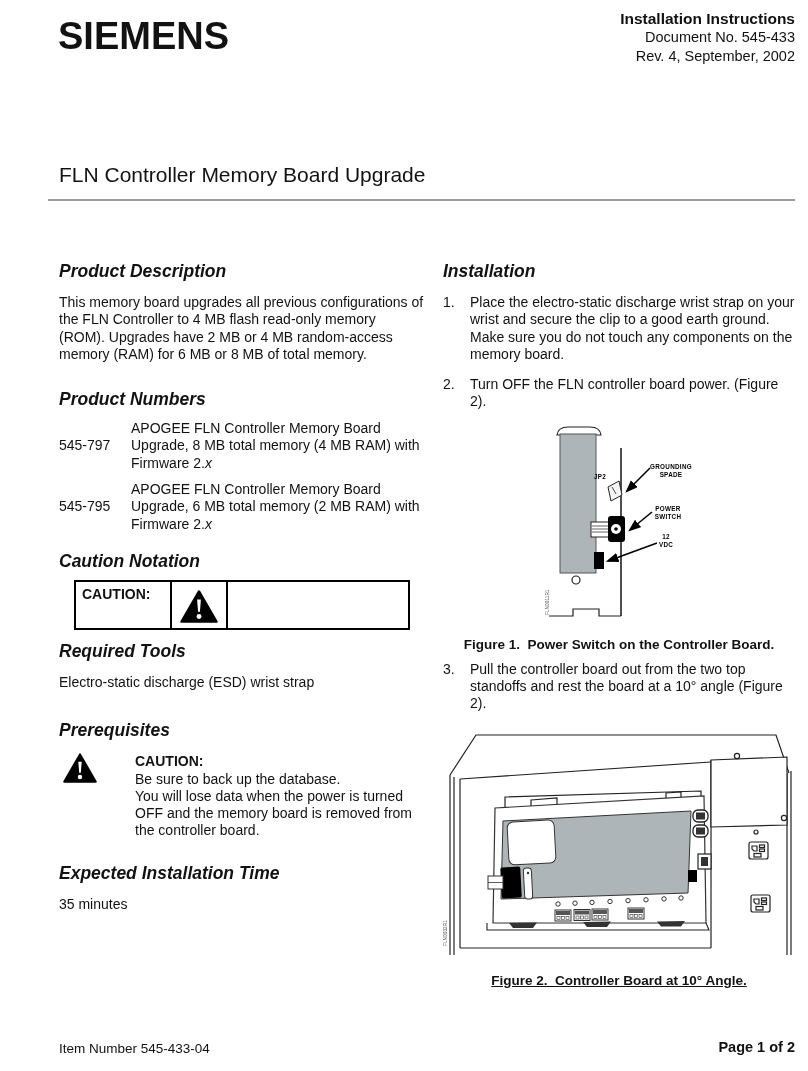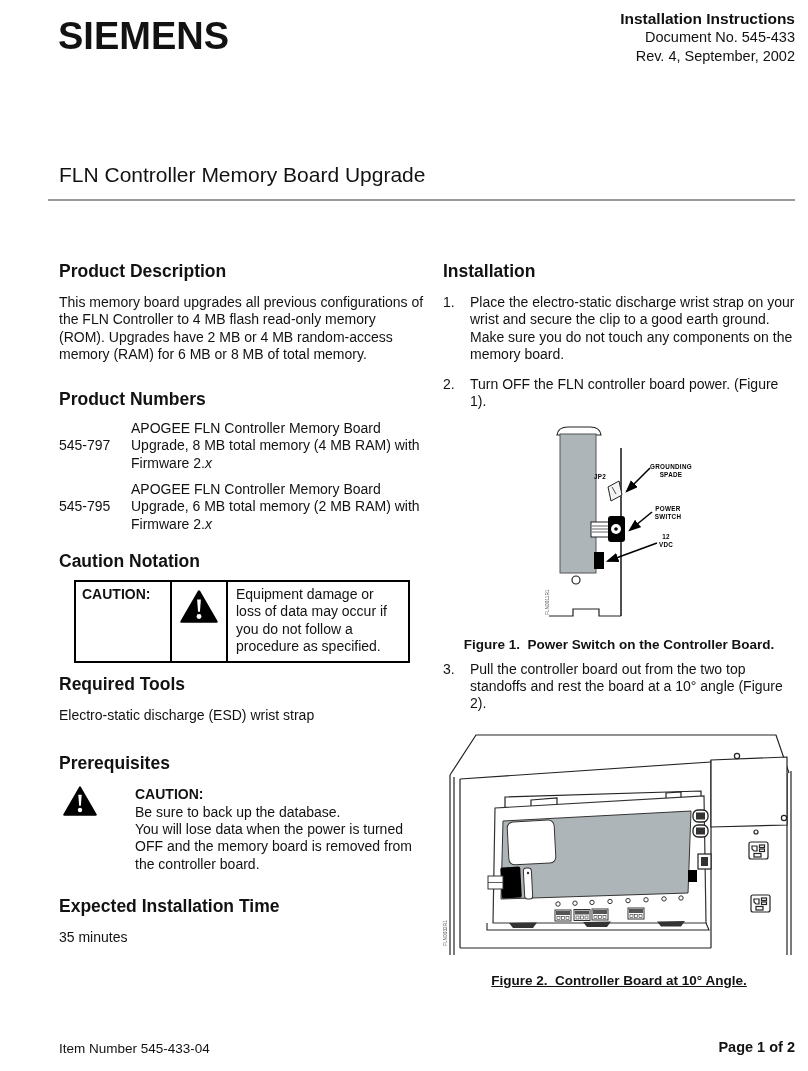--- a/index.html
+++ b/index.html
@@ -11,21 +11,21 @@
   .brand{position:absolute;left:58px;top:15px;font-size:38px;font-weight:bold;letter-spacing:0px;}
   .hdr-right{position:absolute;right:13px;top:9px;text-align:right;line-height:19px;}
   .hdr-doc-type{font-weight:bold;font-size:15.5px;}
   .hdr-doc-no,.hdr-rev{font-size:14.5px;}
   
   .page-title{position:absolute;left:59px;top:163px;font-size:21px;font-weight:normal;}
   .title-rule{position:absolute;left:48px;right:13px;top:199px;border-top:2px solid #9a9a9a;height:0;}
   
   .col-left{position:absolute;left:59px;top:261px;width:366px;}
   .col-right{position:absolute;left:443px;top:261px;width:352px;}
-  h2{font-size:17.5px;font-weight:bold;margin:0;line-height:20px;}
+  h2{font-size:17.5px;font-weight:bold;margin:0;line-height:20px;font-style:italic;}
   p{font-size:14px;line-height:17.3px;margin:0;}
   .mt13{margin-top:13px;} .mt26{margin-top:26px;}
   
   .pn-items{margin-top:11px;}
   .pn-item{display:flex;margin-bottom:9px;align-items:center;}
   .pn-number{width:72px;flex:none;font-size:14px;line-height:17.3px;}
   .pn-desc{flex:1;font-size:14px;line-height:17.3px;}
   .italic-x{font-style:italic;}
   
   .cn-heading{margin-top:18px;}
@@ -95,21 +95,20 @@
     <div class="cb-cell1">CAUTION:</div>
     <div class="cb-cell2">
       <span>
         <svg width="38" height="34" viewBox="0 0 40 36">
           <path d="M20 1.5 L38.5 33.5 L1.5 33.5 Z" fill="#000" stroke="#000" stroke-width="2.5" stroke-linejoin="round"></path>
           <path d="M18 10 h4 l-1 13 h-2 z" fill="#fff"></path>
           <circle cx="20" cy="28" r="2.6" fill="#fff"></circle>
         </svg>
       </span>
     </div>
-    <div class="cb-cell3">Equipment damage or loss of data may occur if you do not follow a procedure as specified.</div>
   </div>
 
   <h2 class="rt-heading">Required Tools</h2>
   <p class="mt13">Electro-static discharge (ESD) wrist strap</p>
 
   <h2 class="pr-heading">Prerequisites</h2>
   <div class="prereq">
     <div class="prereq-icon">
       <svg width="34" height="31" viewBox="0 0 40 36">
         <path d="M20 1.5 L38.5 33.5 L1.5 33.5 Z" fill="#000" stroke="#000" stroke-width="2.5" stroke-linejoin="round"></path>
@@ -131,21 +130,21 @@
 <div class="col-right">
 
   <h2>Installation</h2>
   <div class="steps">
     <div class="step">
       <div class="step-num">1.</div>
       <div class="step-text">Place the electro-static discharge wrist strap on your wrist and secure the clip to a good earth ground. Make sure you do not touch any components on the memory board.</div>
     </div>
     <div class="step">
       <div class="step-num">2.</div>
-      <div class="step-text">Turn OFF the FLN controller board power. (Figure 1).</div>
+      <div class="step-text">Turn OFF the FLN controller board power. (Figure 2).</div>
     </div>
   </div>
 
   <div class="fig1-wrap">
     <svg width="260" height="206" viewBox="0 0 260 206">
       <defs>
         <marker id="ah1" markerWidth="9" markerHeight="8" refX="6.5" refY="3" orient="auto">
           <path d="M0,0 L8,3 L0,6 Z" fill="#000"></path>
         </marker>
       </defs>

